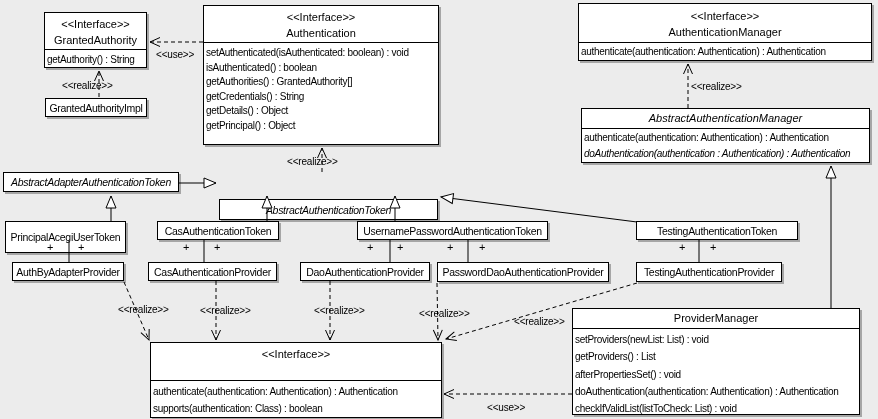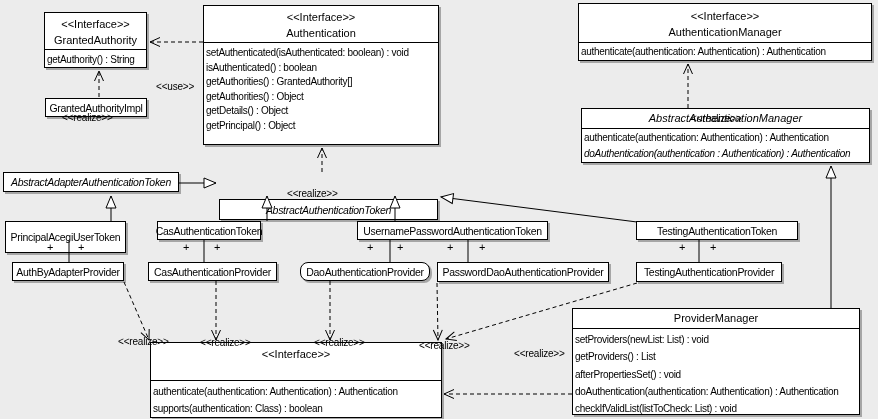--- a/index.html
+++ b/index.html
@@ -44,21 +44,21 @@
   #box-authentication-provider .m{line-height:17px;}
   #connector-layer{
     position:absolute;left:0;top:0;width:878px;height:419px;
     z-index:5;pointer-events:none;
   }
   .gen{stroke:#000;stroke-width:1;fill:none;}
   .rel{stroke:#000;stroke-width:1;fill:none;stroke-dasharray:4 3;}
   .assoc{stroke:#000;stroke-width:1;fill:none;}
   .elbl{
     position:absolute;z-index:6;
-    font-size:10px;letter-spacing:-0.2px;white-space:nowrap;margin-top:32px;
+    font-size:10px;letter-spacing:-0.2px;white-space:nowrap;
   }
   .plus{
     position:absolute;z-index:6;
     font-size:11px;line-height:11px;
   }
 </style>
 </head>
 <body>
 
 <div class="uml-box" id="box-granted-authority" style="left:44px;top:12px;width:103px;height:56px;">
@@ -77,21 +77,21 @@
 
 <div class="uml-box" id="box-authentication" style="left:203px;top:5px;width:236px;height:140px;">
   <div class="hdr hdr2">
     <div class="stereo">&lt;&lt;Interface&gt;&gt;</div>
     <div class="cname">Authentication</div>
   </div>
   <div class="methods">
     <div class="m">setAuthenticated(isAuthenticated: boolean) : void</div>
     <div class="m">isAuthenticated() : boolean</div>
     <div class="m">getAuthorities() : GrantedAuthority[]</div>
-    <div class="m">getAuthorities() : Object</div>
+    <div class="m">getCredentials() : String</div>
     <div class="m">getDetails() : Object</div>
     <div class="m">getPrincipal() : Object</div>
   </div>
 </div>
 
 <div class="uml-box" id="box-authentication-manager" style="left:578px;top:3px;width:294px;height:58px;">
   <div class="hdr hdr2">
     <div class="stereo">&lt;&lt;Interface&gt;&gt;</div>
     <div class="cname">AuthenticationManager</div>
   </div>
@@ -115,41 +115,41 @@
 </div>
 
 <div class="uml-box simple it" id="box-abstract-authentication-token" style="left:219px;top:172px;width:219px;height:21px;margin-top:27px;">
   <span>AbstractAuthenticationToken</span>
 </div>
 
 <div class="uml-box simple" id="box-principal-acegi-user-token" style="left:5px;top:221px;width:121px;height:32px;">
   <span>PrincipalAcegiUserToken</span>
 </div>
 
-<div class="uml-box simple" id="box-cas-authentication-token" style="left:157px;top:221px;width:104px;height:19px;">
+<div class="uml-box simple" id="box-cas-authentication-token" style="left:157px;top:221px;width:122px;height:19px;">
   <span>CasAuthenticationToken</span>
 </div>
 
 <div class="uml-box simple" id="box-username-password-authentication-token" style="left:357px;top:221px;width:191px;height:19px;">
   <span>UsernamePasswordAuthenticationToken</span>
 </div>
 
 <div class="uml-box simple" id="box-testing-authentication-token" style="left:636px;top:221px;width:162px;height:19px;">
   <span>TestingAuthenticationToken</span>
 </div>
 
 <div class="uml-box simple" id="box-auth-by-adapter-provider" style="left:12px;top:262px;width:112px;height:19px;">
   <span>AuthByAdapterProvider</span>
 </div>
 
 <div class="uml-box simple" id="box-cas-authentication-provider" style="left:148px;top:262px;width:129px;height:19px;">
   <span>CasAuthenticationProvider</span>
 </div>
 
-<div class="uml-box simple" id="box-dao-authentication-provider" style="left:300px;top:262px;width:130px;height:19px;border-radius:8px;">
+<div class="uml-box simple" id="box-dao-authentication-provider" style="left:300px;top:262px;width:130px;height:19px;">
   <span>DaoAuthenticationProvider</span>
 </div>
 
 <div class="uml-box simple" id="box-password-dao-authentication-provider" style="left:437px;top:262px;width:172px;height:20px;">
   <span>PasswordDaoAuthenticationProvider</span>
 </div>
 
 <div class="uml-box simple" id="box-testing-authentication-provider" style="left:636px;top:262px;width:146px;height:20px;">
   <span>TestingAuthenticationProvider</span>
 </div>

